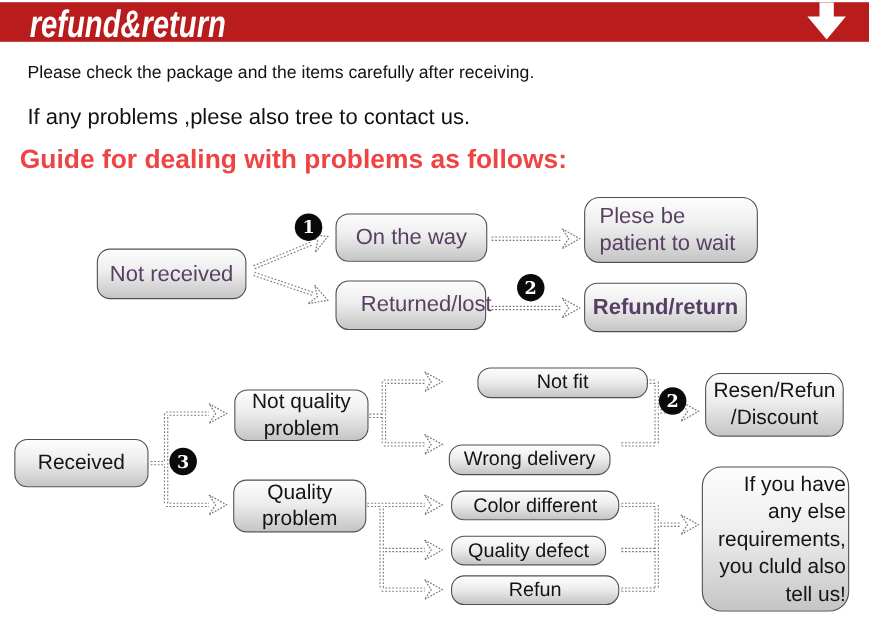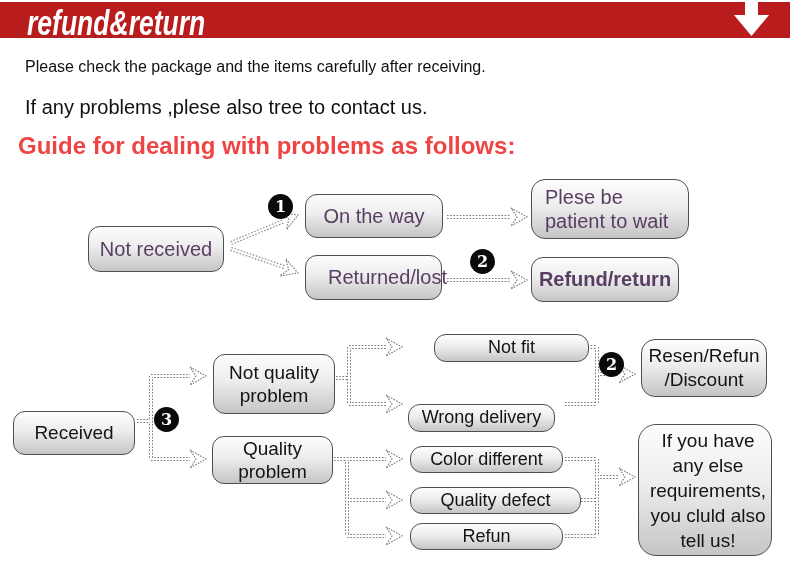--- a/index.html
+++ b/index.html
@@ -26,31 +26,31 @@
   .f2{color:#141414;font-size:19px;}
   .slim{font-size:18px;}
 
   .n-not-received{left:88px;top:226px;width:136px;height:46px;}
   .n-on-the-way{left:305px;top:194px;width:138px;height:44px;}
   .n-please-wait{left:531px;top:179px;width:158px;height:60px;border-radius:14px;
                  justify-content:flex-start;text-align:left;padding-left:13px;}
   .n-returned-lost{left:305px;top:255px;width:137px;height:45px;padding-left:28px;}
   .n-refund-return{left:531px;top:257px;width:148px;height:45px;font-weight:bold;}
 
-  .n-received{left:13px;top:399px;width:122px;height:44px;margin-top:12px;}
-  .n-not-quality{left:213px;top:354px;width:122px;height:60px;}
+  .n-received{left:13px;top:399px;width:122px;height:44px;}
+  .n-not-quality{left:213px;top:354px;width:122px;height:47px;}
   .n-quality{left:212px;top:436px;width:121px;height:48px;}
   .n-not-fit{left:408px;top:334px;width:155px;height:28px;margin-left:26px;}
   .n-wrong-delivery{left:408px;top:404px;width:147px;height:28px;}
   .n-color-different{left:410px;top:446px;width:153px;height:27px;}
-  .n-quality-defect{left:410px;top:487px;width:171px;height:27px;}
+  .n-quality-defect{left:410px;top:487px;width:141px;height:27px;}
   .n-damage{left:410px;top:523px;width:153px;height:27px;}
   .n-resen{left:641px;top:339px;width:126px;height:58px;border-radius:14px;line-height:1.25;}
   .n-note{left:638px;top:424px;width:134px;height:132px;border-radius:18px;
-          justify-content:flex-start;align-items:flex-start;text-align:center;
+          justify-content:flex-start;align-items:flex-start;text-align:right;
           padding:3px 2px 0 8px;line-height:25px;}
 
   
   .badge{position:absolute;width:25px;height:25px;border-radius:50%;background:#0a0a0a;color:#fff;
          display:flex;align-items:center;justify-content:center;
          font-family:"DejaVu Serif",serif;font-weight:bold;font-size:16px;}
   .b1{left:268px;top:194px;}
   .b2a{left:470px;top:249px;}
   .b2b{left:599px;top:352px;}
   .b3{left:154px;top:407px;}

